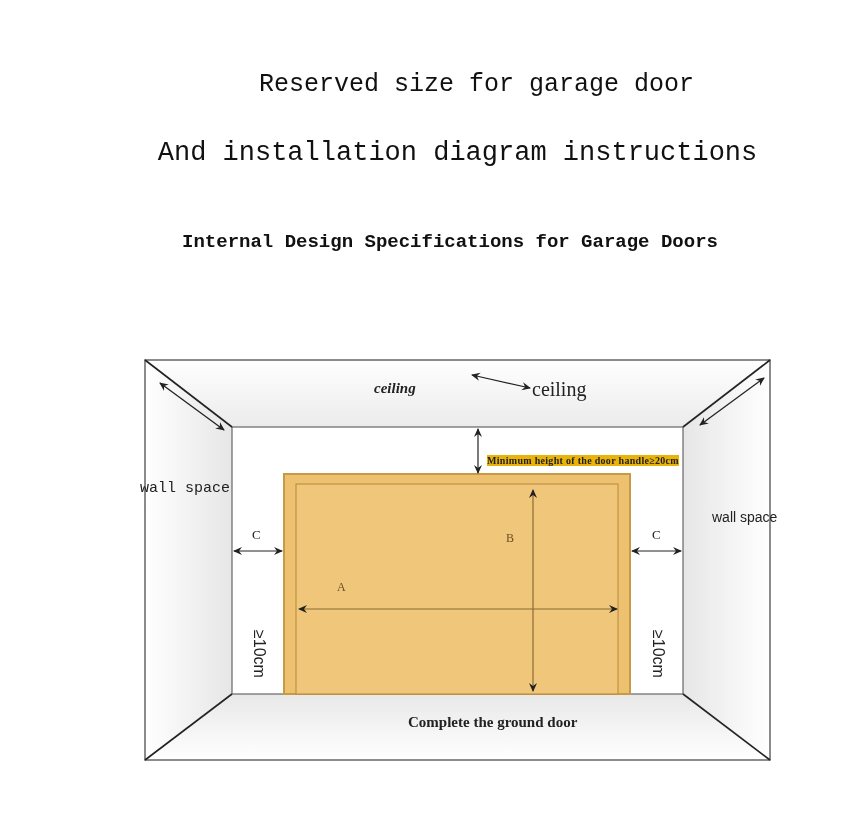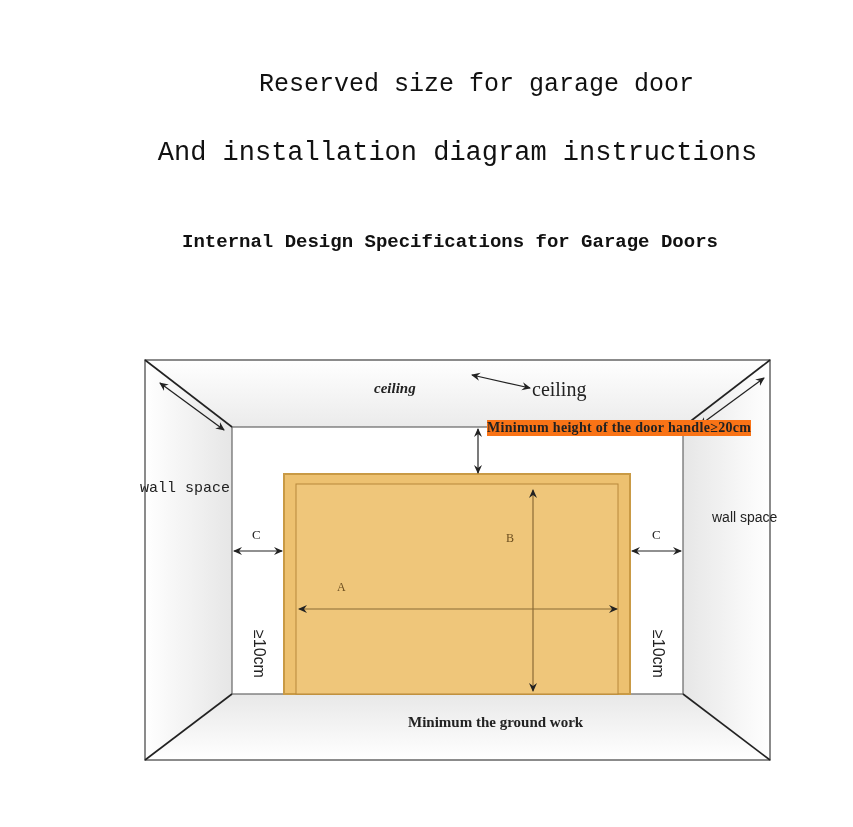--- a/index.html
+++ b/index.html
@@ -72,22 +72,22 @@
 
   <line x1="234" y1="551" x2="282" y2="551" stroke="#222" stroke-width="1.2" marker-start="url(#ah)" marker-end="url(#ah)"></line>
   <line x1="632" y1="551" x2="681" y2="551" stroke="#222" stroke-width="1.2" marker-start="url(#ah)" marker-end="url(#ah)"></line>
 
   <line x1="299" y1="609" x2="617" y2="609" stroke="#8a6a35" stroke-width="1.2" marker-start="url(#ah)" marker-end="url(#ah)"></line>
   <line x1="533" y1="490" x2="533" y2="691" stroke="#8a6a35" stroke-width="1.2" marker-start="url(#ah)" marker-end="url(#ah)"></line>
 </svg>
 
 <div class="lbl serif" style="left:374px; top:380px; font-size:15px; font-weight:bold;font-style:italic;">ceiling</div>
 <div class="lbl serif" style="left:532px; top:378px; font-size:20px;">ceiling</div>
-<div class="lbl serif" style="left:487px; top:420px; font-size:14px; font-weight:bold; letter-spacing:0.3px; background:#f97316;">Minimum height of the door handle≥20cm</div>
+<div class="lbl serif" style="left:487px; top:455px; font-size:10px; font-weight:bold; letter-spacing:0.3px; background:#eab308;">Minimum height of the door handle≥20cm</div>
 <div class="lbl mono" style="left:140px; top:480px; font-size:15px;">wall space</div>
 <div class="lbl sans" style="left:712px; top:509px; font-size:14px;">wall space</div>
 <div class="lbl serif" style="left:252px; top:527px; font-size:13px;">C</div>
 <div class="lbl serif" style="left:652px; top:527px; font-size:13px;">C</div>
 <div class="lbl serif" style="left:337px; top:580px; font-size:12px; color:#6b4d1e;">A</div>
 <div class="lbl serif" style="left:506px; top:531px; font-size:12px; color:#6b4d1e;">B</div>
 <div class="lbl sans vert" style="left:268px; top:630px; font-size:16px;">≥10cm</div>
 <div class="lbl sans vert" style="left:667px; top:630px; font-size:16px;">≥10cm</div>
-<div class="lbl serif" style="left:408px; top:714px; font-size:15px; font-weight:bold;">Minimum the ground work</div>
+<div class="lbl serif" style="left:408px; top:714px; font-size:15px; font-weight:bold;">Complete the ground door</div>
 
 </body></html>

